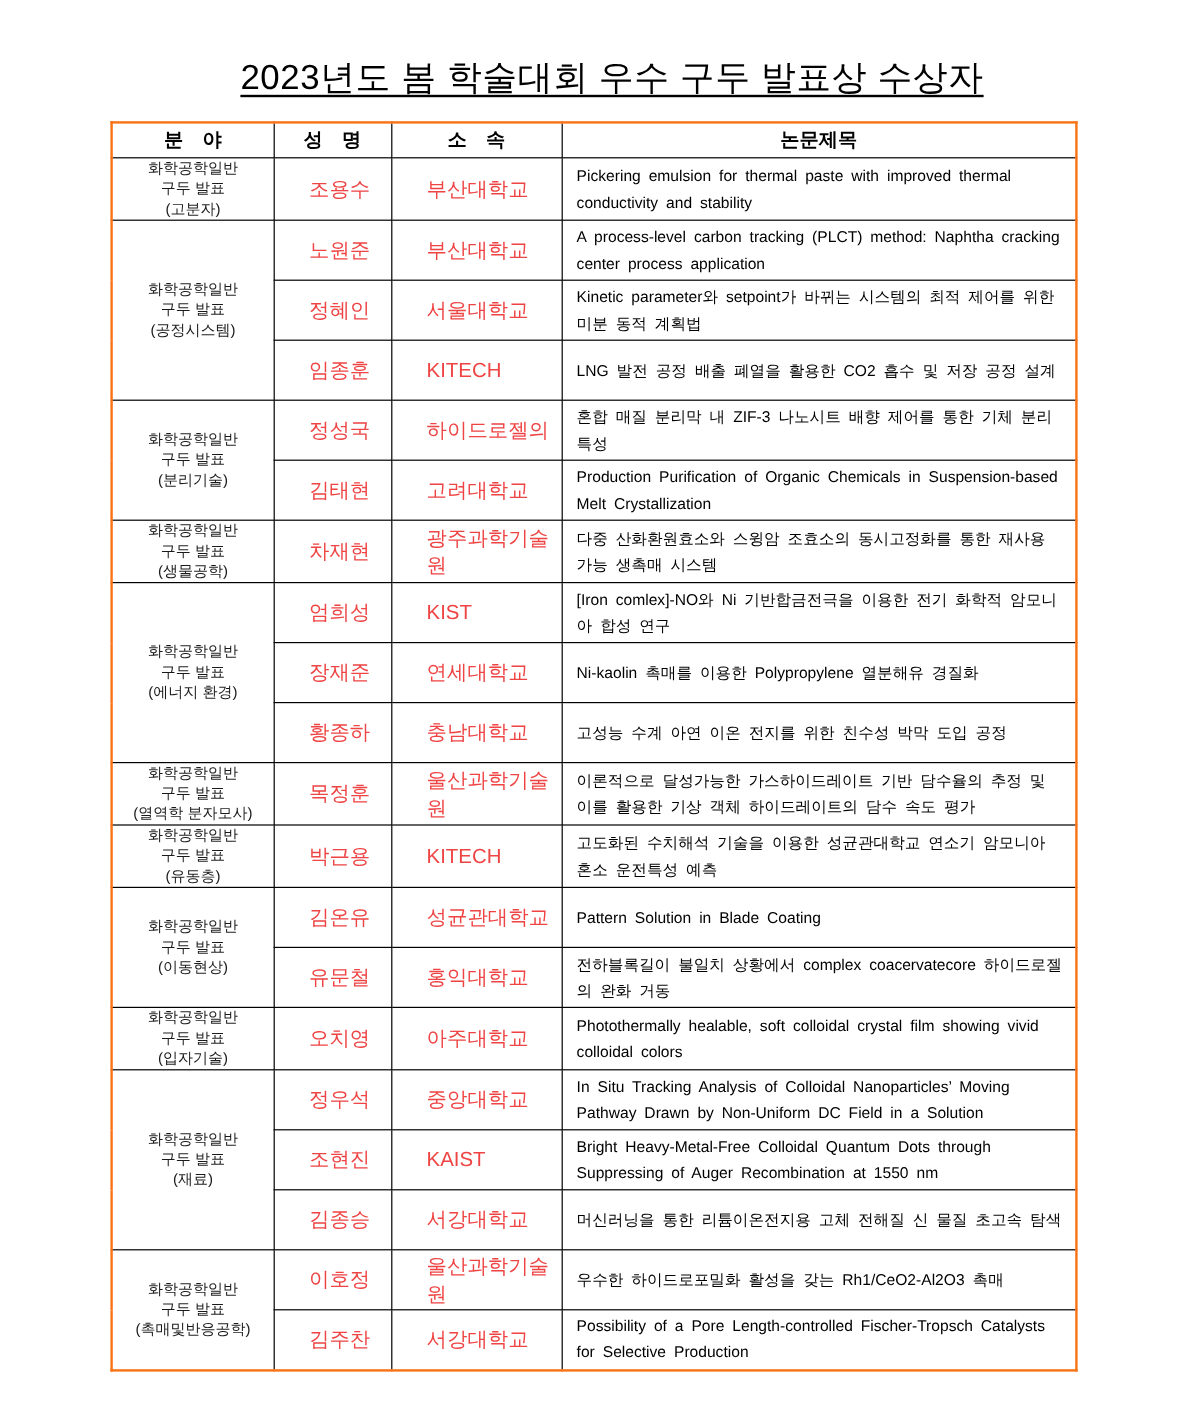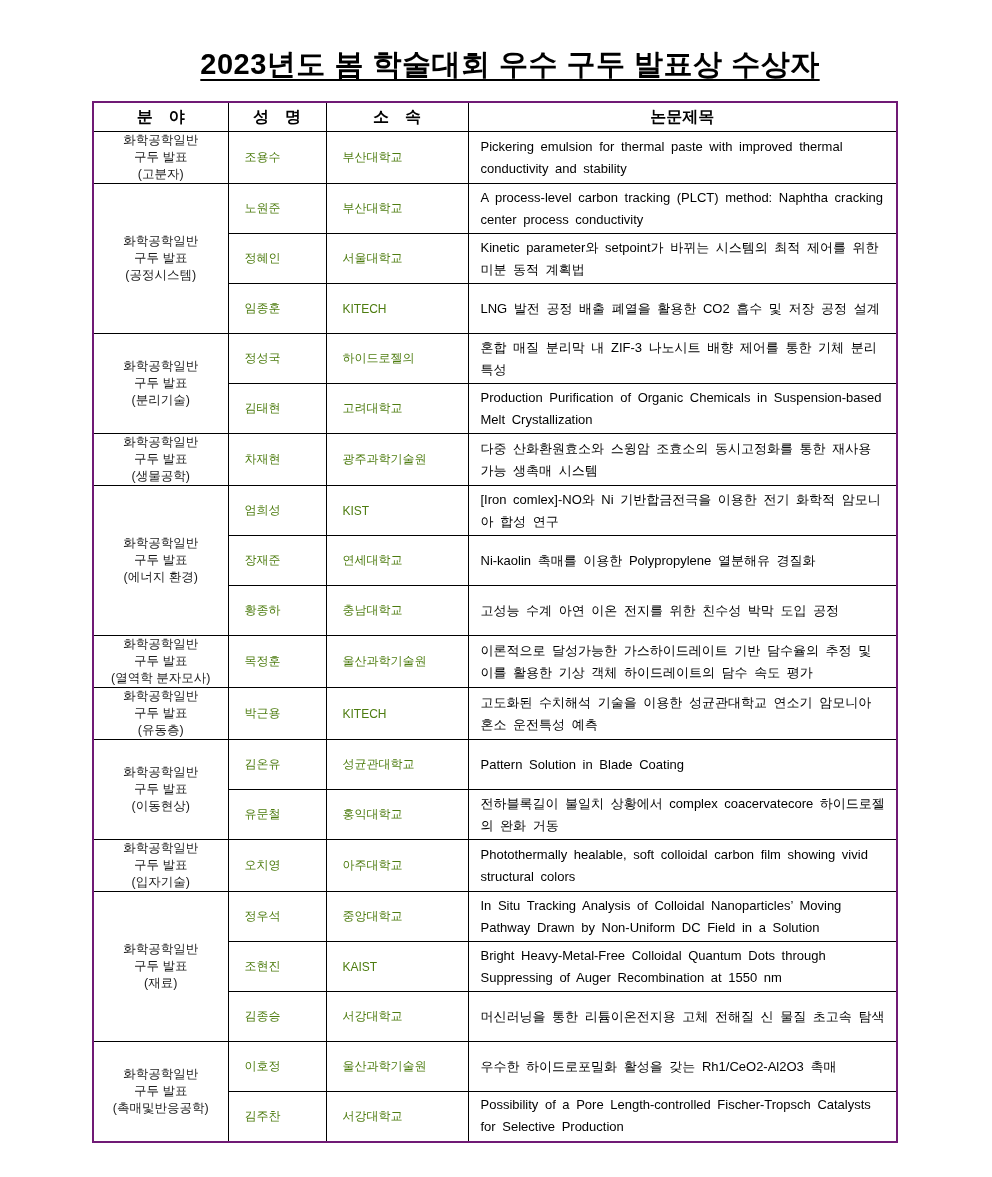--- a/index.html
+++ b/index.html
@@ -6,32 +6,32 @@
   body {
     width: 992px; height: 1177px;
     font-family: "Liberation Sans", "DejaVu Sans", sans-serif;
     color: #1a1a1a;
   }
   .page { position: relative; width: 992px; height: 1177px; overflow: hidden; }
   .doc-title {
     padding-top: 45px;
     text-align: center;
     font-size: 29px;
-    font-weight: bold;
+    font-weight: normal;
     color: #000;
     letter-spacing: 0.5px;
     margin-left: 28px;
   }
   .doc-title span { text-decoration: underline; text-underline-offset: 5px; }
   table.awards {
     border-collapse: collapse;
     table-layout: fixed;
     margin: 16px 0 0 92px;
     width: 804px;
-    border: 2px solid #701a75;
+    border: 2px solid #f97316;
   }
   table.awards th, table.awards td { border: 1px solid #000; overflow: hidden; }
   table.awards th {
     height: 28px;
     font-size: 16px;
     font-weight: bold;
     color: #000;
     text-align: center;
     padding: 0;
   }
@@ -40,23 +40,23 @@
     text-align: center;
     vertical-align: middle;
     white-space: pre-line;
     font-size: 12.5px;
     line-height: 17px;
     color: #1a1a1a;
     padding: 0 2px;
   }
   td.name-cell, td.aff-cell {
     vertical-align: middle;
-    font-size: 12px;
-    padding-left: 16px;
-    color: #4d7c0f;
+    font-size: 17px;
+    padding-left: 29px;
+    color: #ef4444;
   }
   td.paper-cell {
     vertical-align: middle;
     font-size: 13px;
     line-height: 22px;
     padding: 2px 8px 2px 12px;
     word-spacing: 3px;
     color: #000000;
   }
 </style>
@@ -93,21 +93,21 @@
         <td class="aff-cell">부산대학교</td>
         <td class="paper-cell">Pickering emulsion for thermal paste with improved thermal conductivity and stability</td>
       </tr>
 
       <tr class="data-row">
         <td class="field-cell" rowspan="3">화학공학일반
 구두 발표
 (공정시스템)</td>
         <td class="name-cell">노원준</td>
         <td class="aff-cell">부산대학교</td>
-        <td class="paper-cell">A process-level carbon tracking (PLCT) method: Naphtha cracking center process conductivity</td>
+        <td class="paper-cell">A process-level carbon tracking (PLCT) method: Naphtha cracking center process application</td>
       </tr>
       <tr class="data-row">
         <td class="name-cell">정혜인</td>
         <td class="aff-cell">서울대학교</td>
         <td class="paper-cell">Kinetic parameter와 setpoint가 바뀌는 시스템의 최적 제어를 위한 미분 동적 계획법</td>
       </tr>
       <tr class="data-row">
         <td class="name-cell">임종훈</td>
         <td class="aff-cell">KITECH</td>
         <td class="paper-cell">LNG 발전 공정 배출 폐열을 활용한 CO2 흡수 및 저장 공정 설계</td>
@@ -186,21 +186,21 @@
         <td class="aff-cell">홍익대학교</td>
         <td class="paper-cell">전하블록길이 불일치 상황에서 complex coacervatecore 하이드로젤의 완화 거동</td>
       </tr>
 
       <tr class="data-row">
         <td class="field-cell" rowspan="1">화학공학일반
 구두 발표
 (입자기술)</td>
         <td class="name-cell">오치영</td>
         <td class="aff-cell">아주대학교</td>
-        <td class="paper-cell">Photothermally healable, soft colloidal carbon film showing vivid structural colors</td>
+        <td class="paper-cell">Photothermally healable, soft colloidal crystal film showing vivid colloidal colors</td>
       </tr>
 
       <tr class="data-row">
         <td class="field-cell" rowspan="3">화학공학일반
 구두 발표
 (재료)</td>
         <td class="name-cell">정우석</td>
         <td class="aff-cell">중앙대학교</td>
         <td class="paper-cell">In Situ Tracking Analysis of Colloidal Nanoparticles’ Moving Pathway Drawn by Non-Uniform DC Field in a Solution</td>
       </tr>

